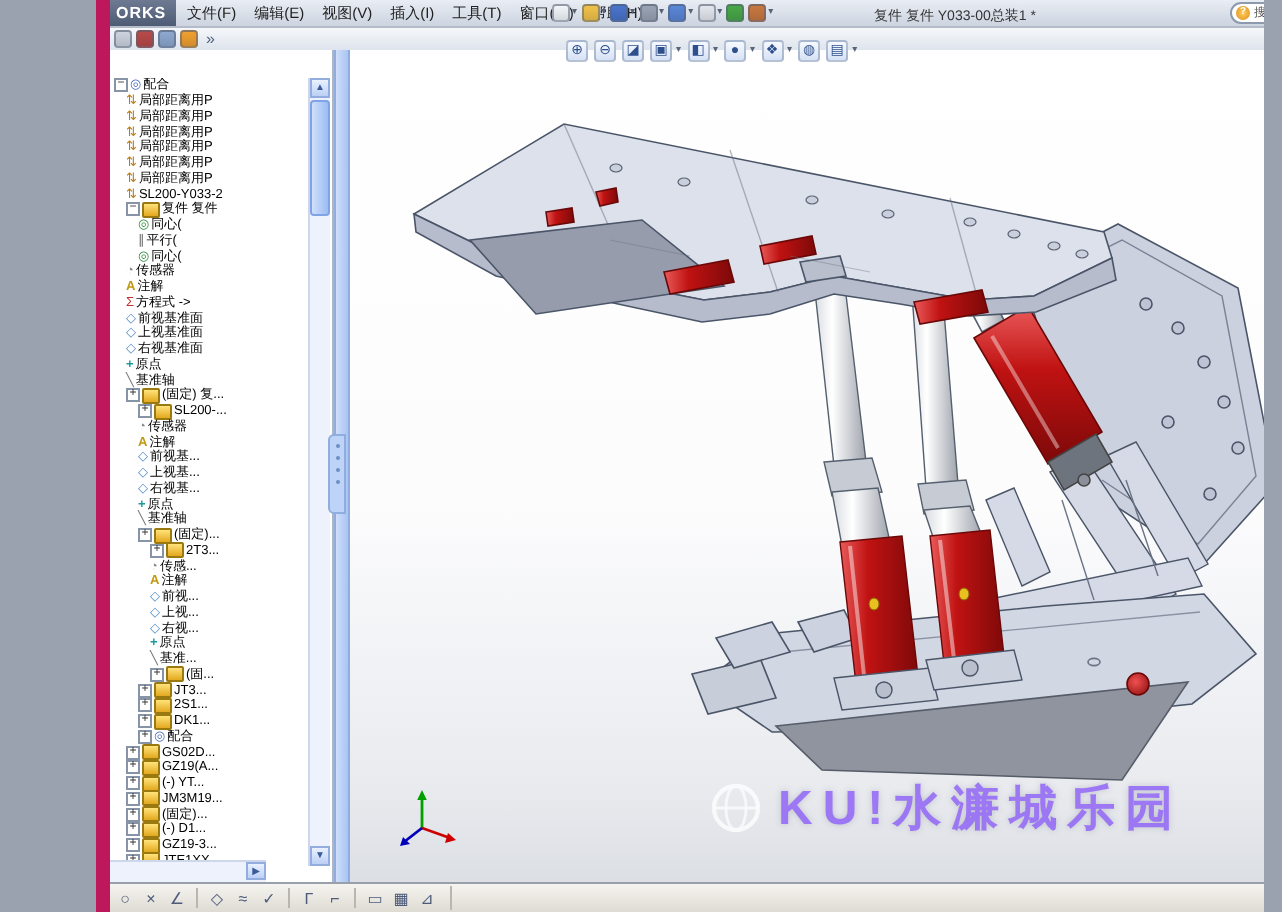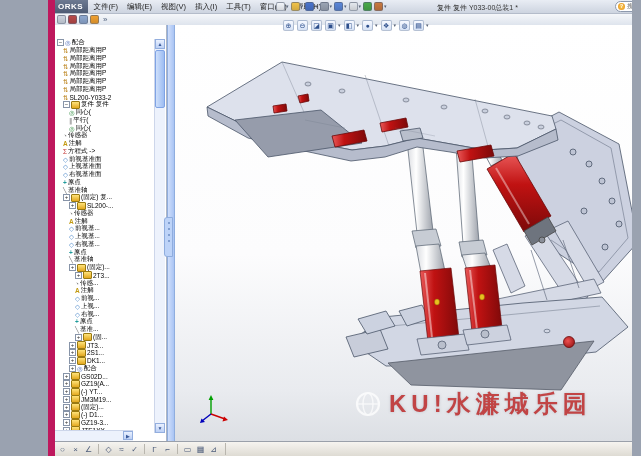--- a/index.html
+++ b/index.html
@@ -69,21 +69,21 @@
   .hicon{width:11px;height:11px;border-radius:2px;border:1px solid rgba(120,140,170,.5);
     box-sizing:border-box;font-size:7px;line-height:9px;text-align:center;color:#2d4f8c;
     background:linear-gradient(#f6f9ff,#d7e2f5);}
   .tile-icons{position:absolute;right:3px;top:0px;display:flex;gap:3px;}
   .tile{width:9px;height:8px;border:1px solid #97a2b6;background:#e7ebf2;font-size:5px;
     line-height:7px;text-align:center;color:#5a6880;}
   .model-svg{position:absolute;left:0;top:0;}
   
   .watermark{position:absolute;left:300px;top:388px;width:340px;display:flex;align-items:center;
     gap:8px;opacity:.8;pointer-events:none;}
-  .wm-text{color:#b91c1c;font-size:24px;font-weight:bold;letter-spacing:5px;white-space:nowrap;
+  .wm-text{color:#8b5cf6;font-size:24px;font-weight:bold;letter-spacing:5px;white-space:nowrap;
     text-shadow:0 0 3px rgba(140,146,158,.55);}
   
   .bottombar{position:absolute;left:0;top:441px;width:641px;height:15px;
     background:linear-gradient(#f6f4f0,#dedbd3);border-top:1px solid #9aa0aa;box-sizing:border-box;}
   .bicons{position:absolute;left:2px;top:1px;height:12px;display:flex;align-items:center;gap:2px;
     padding-right:6px;border-right:1px solid #b9b6ae;}
   .bicon{width:11px;height:11px;font-size:8px;line-height:11px;text-align:center;color:#4c5c7a;}
   .bsep{width:1px;height:10px;background:#b9b6ae;margin:0 2px;}
 </style>
 </head>

